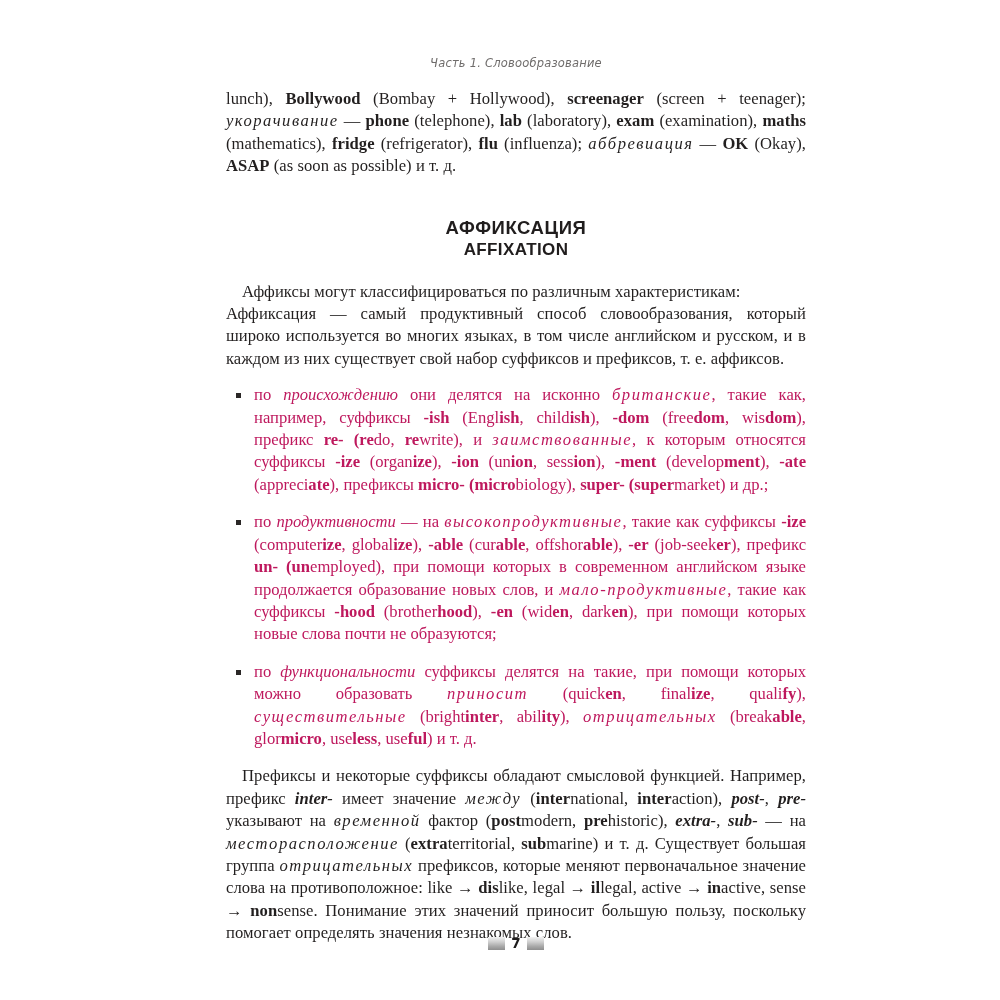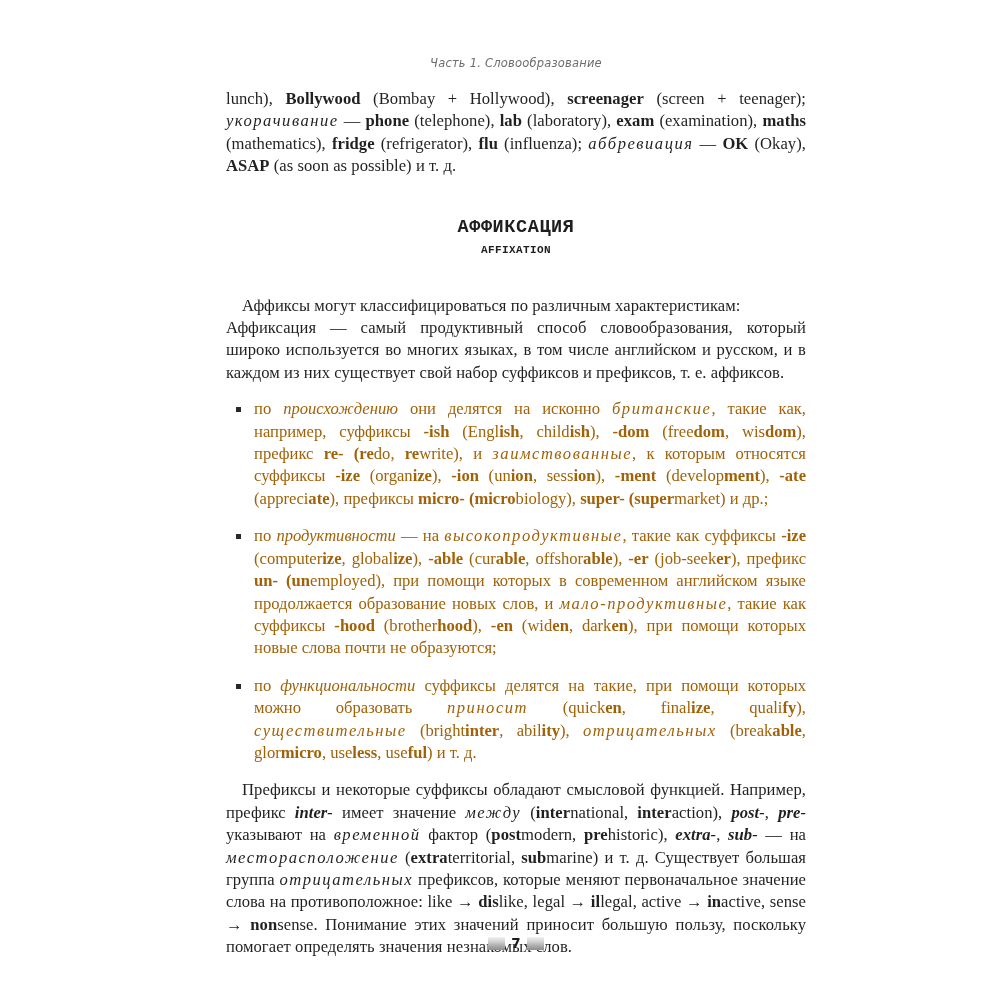--- a/index.html
+++ b/index.html
@@ -51,54 +51,54 @@
     text-align: justify;
     text-justify: inter-word;
     letter-spacing: 0.05px;
     color: #221f1f;
   }
 
   p.opening { margin-bottom: 0; }
 
   .heading-block {
     margin-top: 38px;
-    margin-bottom: 34px;
+    margin-bottom: 20px;
     text-align: center;
-    font-family: Liberation Mono, monospace;
+    font-family: Liberation Sans, sans-serif;
     font-weight: bold;
     color: #201d1d;
   }
   .heading-ru {
     font-size: 18.5px;
     letter-spacing: 0.6px;
     line-height: 23px;
   }
   .heading-en {
-    font-size: 11px;
+    font-size: 17px;
     letter-spacing: 0.4px;
     line-height: 22px;
   }
 
   p.intro { margin-top: 0; text-indent: 0; }
   p.lead { margin-top: 17px; text-indent: 16px; }
 
   ul.affix-list {
     list-style: none;
     margin: 14px 0 0 0;
     padding: 0;
   }
   ul.affix-list > li {
     position: relative;
     padding-left: 28px;
     margin-bottom: 15px;
     font-size: 16.6px;
     line-height: 22.4px;
     text-align: justify;
     text-justify: inter-word;
-    color: #a16207;
+    color: #be185d;
   }
   ul.affix-list > li:last-child { margin-bottom: 0; }
   ul.affix-list > li .sq {
     position: absolute;
     left: 10px;
     top: 9px;
     width: 5px;
     height: 5px;
     background: #2a2726;
   }

